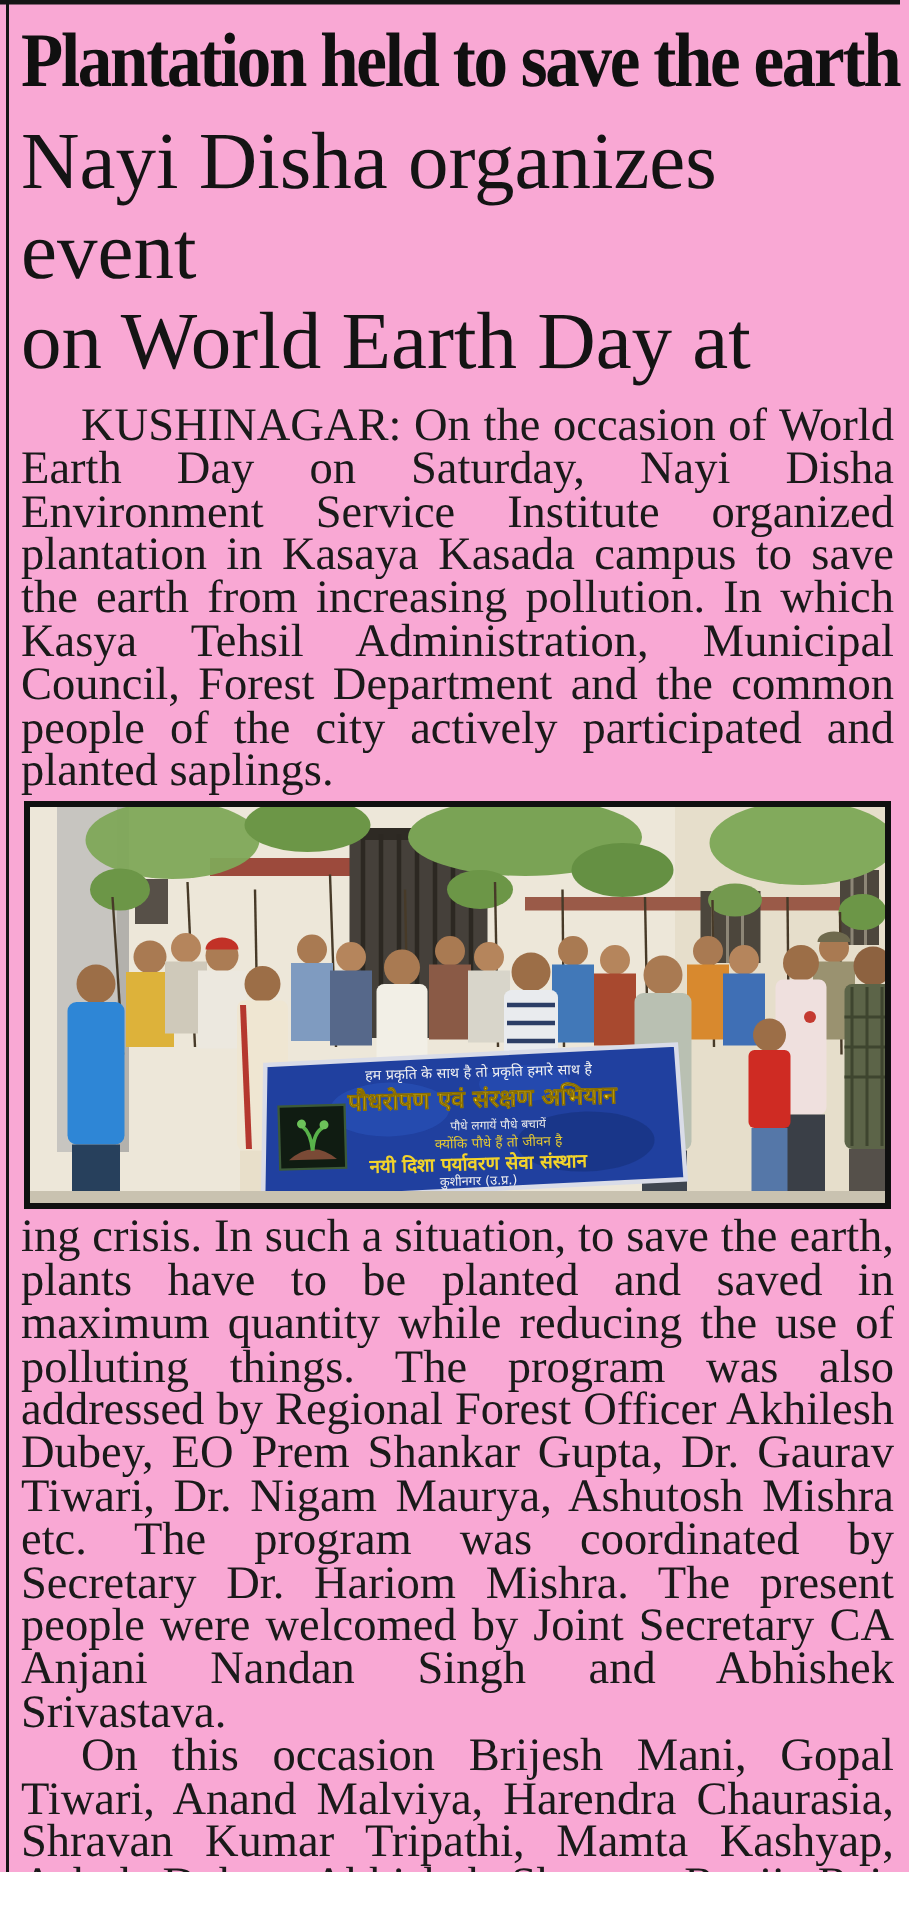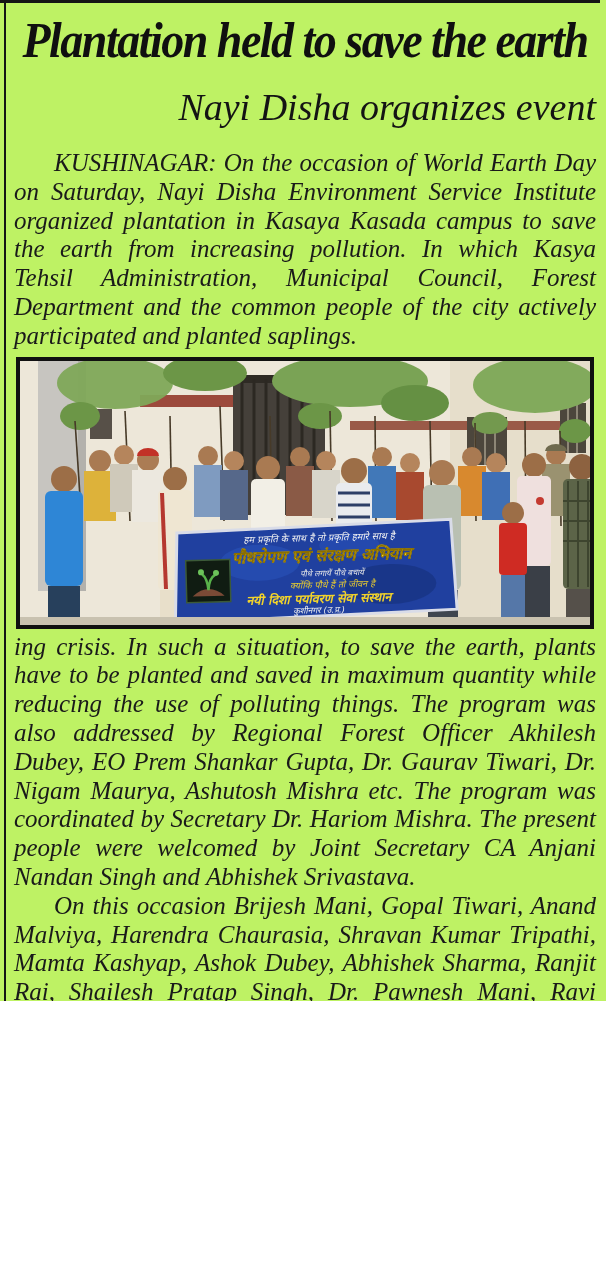--- a/index.html
+++ b/index.html
@@ -1,39 +1,38 @@
 <!DOCTYPE html>
 <html><head>
 <meta charset="utf-8">
 <style>
   html,body{margin:0;padding:0;background:#ffffff;}
   .page{
     position:relative;
-    width:606px;height:1001px;
-    background:#bef264;
+    width:606px;height:1248px;
+    background:#f9a8d4;
     font-family:"Liberation Serif", serif;
     color:#161616;
     overflow:hidden;
-    font-style:italic;
   }
   .rule-top{position:absolute;top:0;left:0;width:600px;height:3px;background:#151515;}
   .rule-left{position:absolute;top:0;left:4px;width:2px;height:1280px;background:#151515;}
   .content{position:absolute;top:6px;left:14px;width:582px;}
   .headline{
     font-size:46px;font-weight:bold;text-align:center;
     white-space:nowrap;letter-spacing:-1.5px;
     transform:scaleY(1.12);transform-origin:top center;
     margin-top:4px;color:#101010;
   }
   .subheadline{
-    font-size:38px;line-height:60px;text-align:right;
+    font-size:54px;line-height:60px;text-align:left;
     color:#141414;margin-top:14px;letter-spacing:0px;
   }
   .body-text{
-    font-size:25px;line-height:28.8px;text-align:justify;
+    font-size:31px;line-height:28.8px;text-align:justify;
     color:#1a1a1a;margin:0;
   }
   .body-text.first{margin-top:12px;}
   .indent{text-indent:40px;}
   .photo-frame{
     width:570px;height:264px;
     border:4px solid #101010;
     margin:6px 0 4px 2px;
     background:#ece6d8;
     position:relative;
@@ -47,20 +46,21 @@
 <div class="page">
   <div class="rule-top"></div>
   <div class="rule-left"></div>
 
   <div class="content">
 
     <div class="headline">Plantation held to save the earth</div>
 
     <div class="subheadline">
       <div>Nayi Disha organizes event</div>
+      <div>on World Earth Day at</div>
     </div>
 
     <p class="body-text first indent">KUSHINAGAR: On the occasion of World Earth Day on Saturday, Nayi Disha Environment Service Institute organized plantation in Kasaya Kasada campus to save the earth from increasing pollution. In which Kasya Tehsil Administration, Municipal Council, Forest Department and the common people of the city actively participated and planted saplings.</p>
 
     <div class="photo-frame">
       <svg width="570" height="264" viewBox="0 0 570 264" xmlns="http://www.w3.org/2000/svg">
 
         <rect x="0" y="0" width="570" height="264" fill="#ede7d9"></rect>
         <rect x="430" y="0" width="140" height="264" fill="#e6decb"></rect>
         <rect x="18" y="0" width="44" height="230" fill="#c7c5c0"></rect>

